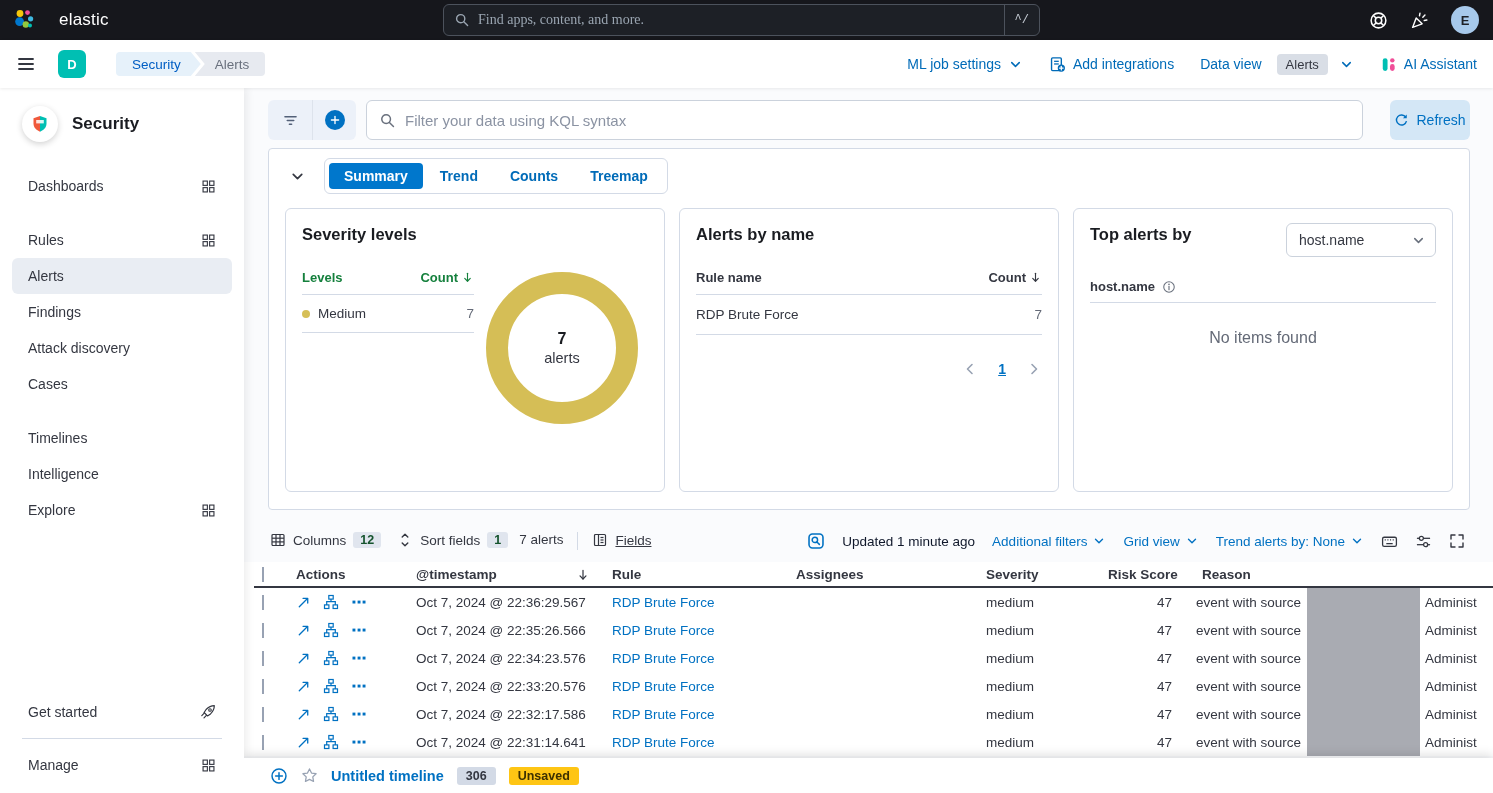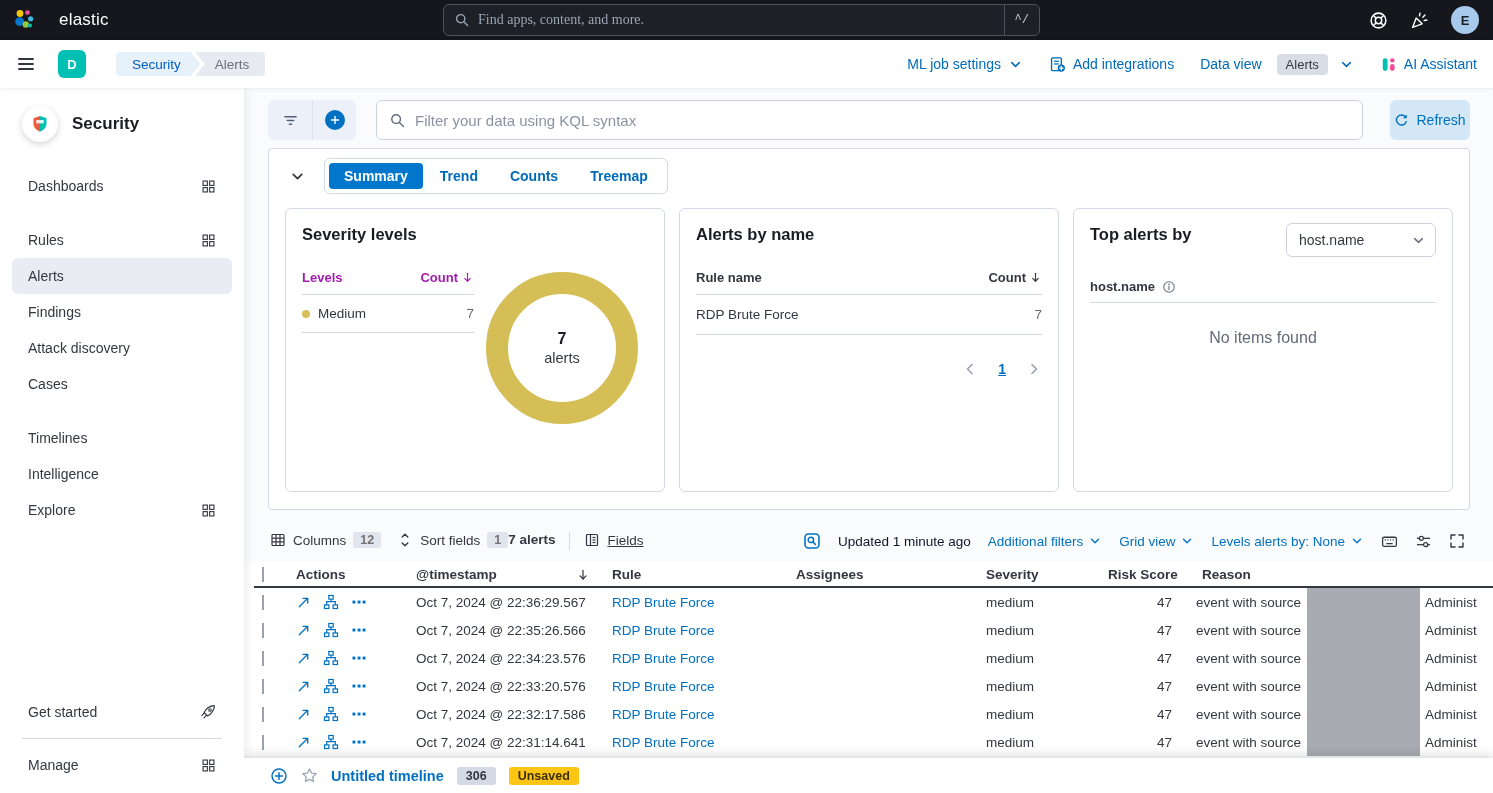--- a/index.html
+++ b/index.html
@@ -48,42 +48,42 @@
   .sb-bottom{margin-top:auto}
   .sb-divider{height:1px;background:#d3dae6;margin:8px 22px}
 
   
   .main{flex:1;position:relative;background:#fafbfd;overflow:hidden}
   .filter-row{display:flex;align-items:center;padding:12px 23px 0 24px}
   .fbtn-group{display:flex;background:#ecf1f9;border-radius:6px;height:40px;overflow:hidden}
   .fbtn{width:44px;display:flex;align-items:center;justify-content:center;cursor:pointer;color:#526078}
   .fbtn + .fbtn{border-left:1px solid #dde3ec}
   .plus-circle-btn{width:20px;height:20px;border-radius:50%;background:#0071c2;color:#fff;display:flex;align-items:center;justify-content:center}
-  .kql{flex:1;margin-left:20px;height:40px;background:#fff;border:1px solid #cbd2dc;border-radius:6px;display:flex;align-items:center;padding:0 12px;gap:9px}
+  .kql{flex:1;margin-left:10px;height:40px;background:#fff;border:1px solid #cbd2dc;border-radius:6px;display:flex;align-items:center;padding:0 12px;gap:9px}
   .kql input{flex:1;border:none;outline:none;font-size:15px;font-family:inherit;color:#343741;background:transparent}
   .kql input::placeholder{color:#8b93a3}
   .kql .ic{color:#69707d}
   .datepicker{display:flex;height:40px;border:1px solid #cbd2dc;border-radius:6px;overflow:hidden;margin-left:8px;background:#fff}
   .dp-cal{display:flex;align-items:center;gap:4px;background:#e9edf3;padding:0 9px;color:#006bb8;cursor:pointer}
   .dp-val{display:flex;align-items:center;padding:0 13px;font-size:14px;color:#343741;cursor:pointer}
   .refresh-btn{margin-left:27px;height:40px;width:80px;background:#d4e7f6;color:#0071c2;border-radius:6px;display:flex;align-items:center;justify-content:center;gap:7px;font-size:14px;cursor:pointer}
 
   
   .summary-panel{margin:8px 23px 0 24px;background:#fff;border:1px solid #d3dae6;border-radius:4px;padding:9px 16px 16px;height:362px}
   .tabs-row{display:flex;align-items:center;gap:14px;margin-bottom:14px}
   .collapse-btn{color:#343741;cursor:pointer;padding:4px}
   .tab-group{display:inline-flex;border:1px solid #d3dae6;border-radius:6px;padding:4px;gap:2px;background:#fff}
   .tab{padding:5px 15px;font-size:14px;color:#006bb8;border-radius:4px;cursor:pointer;font-weight:bold}
   .tab.active{background:#0077cc;color:#fff}
   .cards{display:flex;gap:14px}
   .card{flex:1;border:1px solid #d3dae6;border-radius:6px;padding:16px;height:284px;position:relative;background:#fff}
   .card-title{font-size:16.5px;font-weight:bold;color:#1a1c21}
 
   .sev-table{width:172px;margin-top:26px;font-size:13px}
-  .sev-hrow{display:flex;justify-content:space-between;font-weight:bold;padding-bottom:9px;border-bottom:1px solid #d3dae6;color:#a21caf}
+  .sev-hrow{display:flex;justify-content:space-between;font-weight:bold;padding-bottom:9px;border-bottom:1px solid #d3dae6;color:#15803d}
   .sev-count-h{display:flex;align-items:center;gap:3px}
   .sev-row{display:flex;align-items:center;padding:11px 0;border-bottom:1px solid #d3dae6;font-size:13.5px}
   .sev-dot{width:8px;height:8px;border-radius:50%;background:#d6bf57;margin-right:8px}
   .sev-row .cnt{margin-left:auto;color:#646a77}
   .donut{position:absolute;right:26px;top:63px;width:152px;height:152px;border:22px solid #d5be56;border-radius:50%;display:flex;flex-direction:column;align-items:center;justify-content:center}
   .donut-val{font-size:16px;font-weight:bold;color:#1a1c21}
   .donut-lbl{font-size:14.5px;color:#343741;margin-top:2px}
 
   .abn-hrow{display:flex;justify-content:space-between;font-weight:bold;font-size:13px;margin-top:26px;padding-bottom:9px;border-bottom:1px solid #d3dae6}
   .abn-row{display:flex;justify-content:space-between;padding:12px 0;border-bottom:1px solid #d3dae6;font-size:13.5px}
@@ -96,23 +96,23 @@
   .ta-select{width:150px;height:34px;border:1px solid #cbd2dc;border-radius:6px;display:flex;align-items:center;padding:0 9px 0 12px;font-size:14px;color:#343741;cursor:pointer;margin-top:-2px}
   .ta-select .ic{margin-left:auto;color:#69707d}
   .ta-col{display:flex;align-items:center;gap:7px;margin-top:22px;padding-bottom:8px;border-bottom:1px solid #d3dae6;font-size:13px;font-weight:bold}
   .ta-col .ic{color:#69707d}
   .ta-empty{text-align:center;margin-top:26px;font-size:16px;color:#646a77}
 
   
   .tbl-toolbar{display:flex;align-items:flex-start;margin-top:22px;padding:0 28px 0 26px;font-size:13.5px;color:#343741}
   .tt{display:flex;align-items:center;gap:7px}
   .tt .ic{color:#343741}
-  .badge{background:#e0e5ee;border-radius:3px;padding:1px 7px;font-size:12.5px;font-weight:bold;color:#737373}
+  .badge{background:#e0e5ee;border-radius:3px;padding:1px 7px;font-size:12.5px;font-weight:bold;color:#14532d}
   .tt-sep{width:1px;height:18px;background:#d3dae6;margin:0 14px}
-  .alerts-count{font-weight:bold;margin-left:0}
+  .alerts-count{font-weight:normal;margin-left:11px}
   .fields-lbl{text-decoration:underline;cursor:pointer}
   .tt-right{margin-left:auto;display:flex;align-items:center;gap:17px}
   .tt-link{display:flex;align-items:center;gap:5px;color:#0071c2;cursor:pointer}
   .updated{color:#0f172a}
   .insp{color:#0071c2;cursor:pointer}
   .tt-icon{color:#343741;cursor:pointer}
 
   .grid{margin-top:12px;padding-left:10px;background:#fff}
   .grow{display:grid;grid-template-columns:36px 126px 196px 184px 190px 122px 78px 1fr;align-items:center}
   .grow.head{height:26px;border-bottom:2px solid #343741;font-weight:bold;font-size:13.5px}
@@ -591,21 +591,21 @@
               <use href="#i-chevron-down"></use>
             </svg>
         </span>
         <span class="tt-link">
           <span>Grid view</span>
           <svg class="ic" width="14" height="14">
               <use href="#i-chevron-down"></use>
             </svg>
         </span>
         <span class="tt-link">
-          <span>Levels alerts by: None</span>
+          <span>Trend alerts by: None</span>
           <svg class="ic" width="14" height="14">
               <use href="#i-chevron-down"></use>
             </svg>
         </span>
         <svg class="ic tt-icon" width="17" height="17">
             <use href="#i-keyboard"></use>
           </svg>
         <svg class="ic tt-icon" width="17" height="17">
             <use href="#i-sliders"></use>
           </svg>

